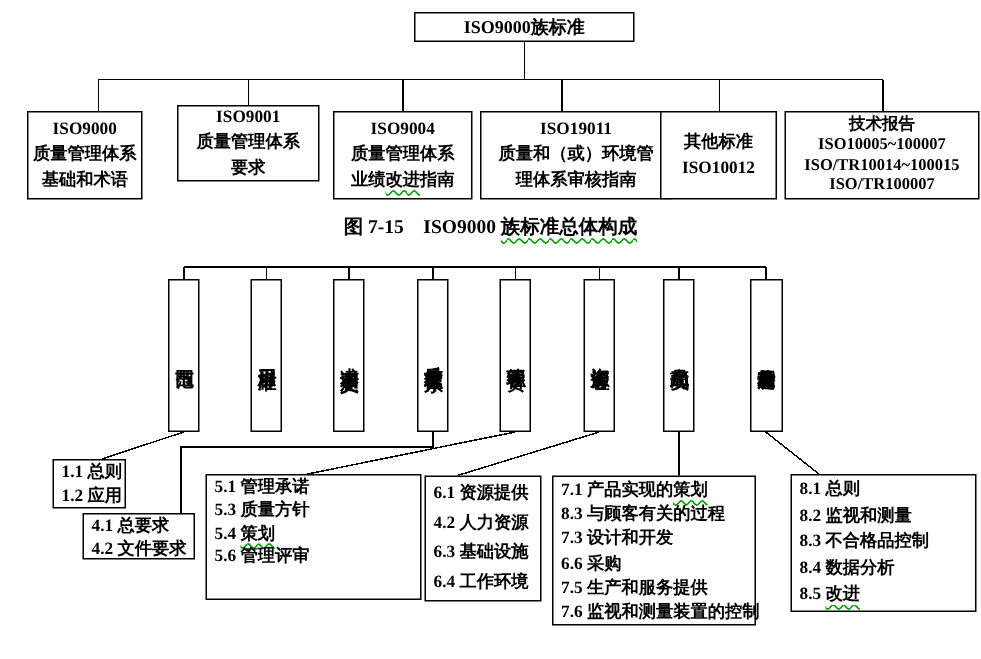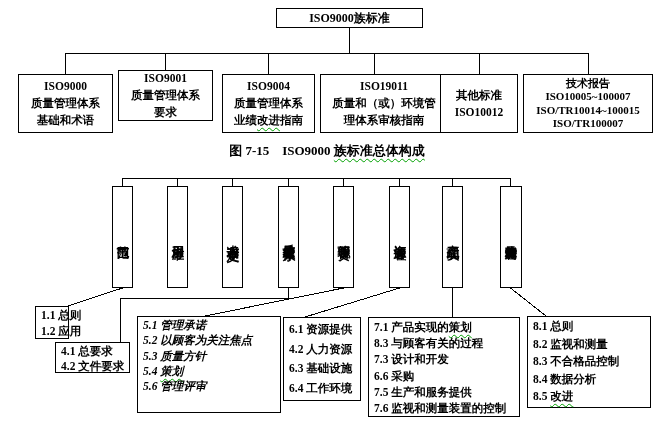--- a/index.html
+++ b/index.html
@@ -77,21 +77,21 @@
     <line x1="122.5" y1="288" x2="68" y2="306"></line>
     <polyline points="288.5,288 288.5,298 120.5,298 120.5,342"></polyline>
     <line x1="343.5" y1="288" x2="205" y2="316"></line>
     <line x1="399.5" y1="288" x2="305" y2="317"></line>
     <line x1="452.5" y1="288" x2="452.5" y2="317"></line>
     <line x1="510.5" y1="288" x2="546" y2="316"></line>
   </svg>
 
   <div class="box rootbox" style="left:276px;top:8px;width:147px;height:20px;">ISO9000族标准</div>
 
-  <div class="box" style="left:18px;top:74px;width:95px;height:59px;">
+  <div class="box" style="left:18px;top:74px;width:77px;height:59px;">
       <div class="line">ISO9000</div>
       <div class="line">质量管理体系</div>
       <div class="line">基础和术语</div>
     </div>
   <div class="box" style="left:118px;top:70px;width:95px;height:51px;">
       <div class="line">ISO9001</div>
       <div class="line">质量管理体系</div>
       <div class="line">要求</div>
     </div>
   <div class="box" style="left:222px;top:74px;width:93px;height:59px;">
@@ -121,42 +121,41 @@
 
   <div class="vbox" style="left:112px;top:186px;width:21px;height:102px;">范围</div>
   <div class="vbox" style="left:167px;top:186px;width:21px;height:102px;">引用标准</div>
   <div class="vbox" style="left:222px;top:186px;width:21px;height:102px;">术语和定义</div>
   <div class="vbox" style="left:278px;top:186px;width:21px;height:102px;">质量管理体系</div>
   <div class="vbox" style="left:333px;top:186px;width:21px;height:102px;">管理职责</div>
   <div class="vbox" style="left:389px;top:186px;width:21px;height:102px;">资源管理</div>
   <div class="vbox" style="left:442px;top:186px;width:21px;height:102px;">产品实现</div>
   <div class="vbox" style="left:500px;top:186px;width:22px;height:102px;letter-spacing:0;line-height:14px;font-size:12px;">测量分析和改进</div>
 
-  <div class="leafbox lh15" style="left:35px;top:306px;width:34px;height:33px;text-align:right;">
+  <div class="leafbox lh15" style="left:35px;top:306px;width:49px;height:33px;text-align:right;">
       <div class="line">1.1 总则</div>
       <div class="line">1.2 应用</div>
     </div>
   <div class="leafbox lh145" style="left:55px;top:342px;width:75px;height:31px;">
       <div class="line">4.1 总要求</div>
       <div class="line">4.2 文件要求</div>
     </div>
-  <div class="leafbox lh155" style="left:137px;top:316px;width:144px;height:97px;font-style:italic;">
+  <div class="leafbox lh155" style="left:137px;top:316px;width:144px;height:84px;">
       <div class="line">5.1 管理承诺</div>
-      <div class="line">5.2 以顾客为关注焦点</div>
       <div class="line">5.3 质量方针</div>
       <div class="line">5.4 <span class="squiggle">策划</span></div>
       <div class="line">5.6 管理评审</div>
     </div>
   <div class="leafbox lh185" style="left:283px;top:317px;width:78px;height:84px;">
       <div class="line">6.1 资源提供</div>
       <div class="line">4.2 人力资源</div>
       <div class="line">6.3 基础设施</div>
       <div class="line">6.4 工作环境</div>
     </div>
-  <div class="leafbox lh16" style="left:368px;top:317px;width:152px;height:100px;">
+  <div class="leafbox lh16" style="left:368px;top:317px;width:136px;height:100px;">
       <div class="line">7.1 产品实现的<span class="squiggle">策划</span></div>
       <div class="line">8.3 与顾客有关的过程</div>
       <div class="line">7.3 设计和开发</div>
       <div class="line">6.6 采购</div>
       <div class="line">7.5 生产和服务提供</div>
       <div class="line">7.6 监视和测量装置的控制</div>
     </div>
   <div class="leafbox lh175" style="left:527px;top:316px;width:124px;height:92px;">
       <div class="line">8.1 总则</div>
       <div class="line">8.2 监视和测量</div>

